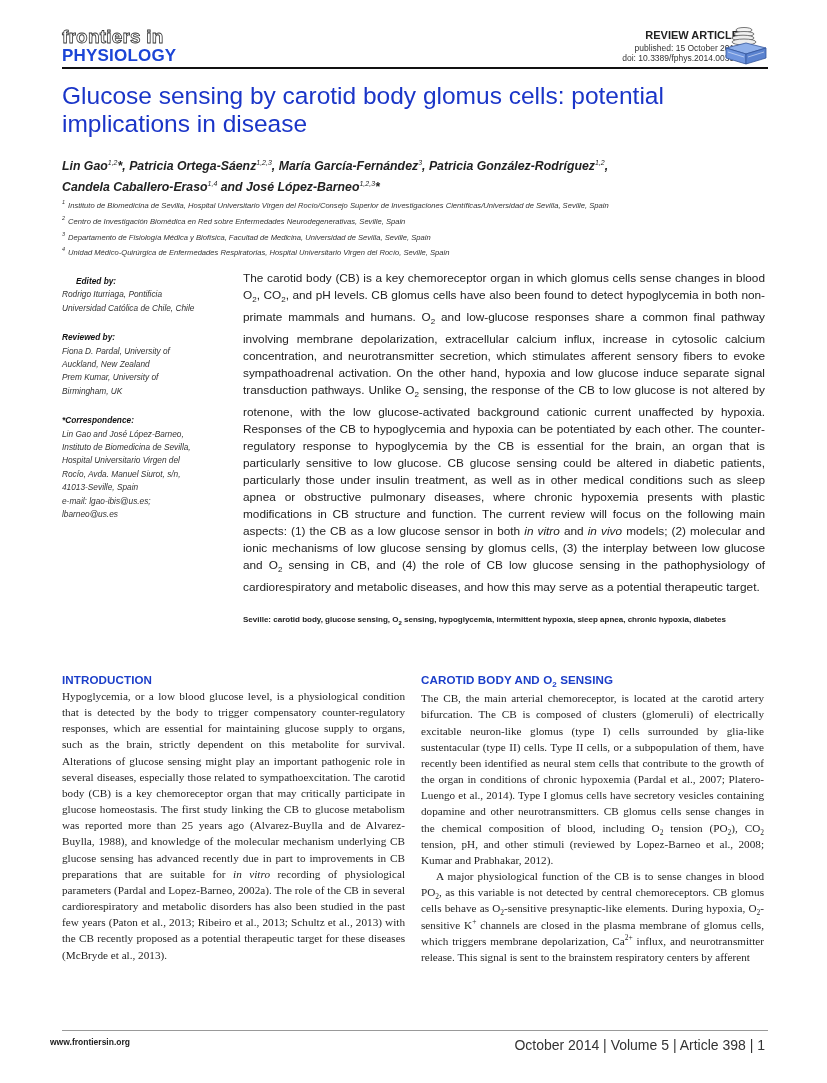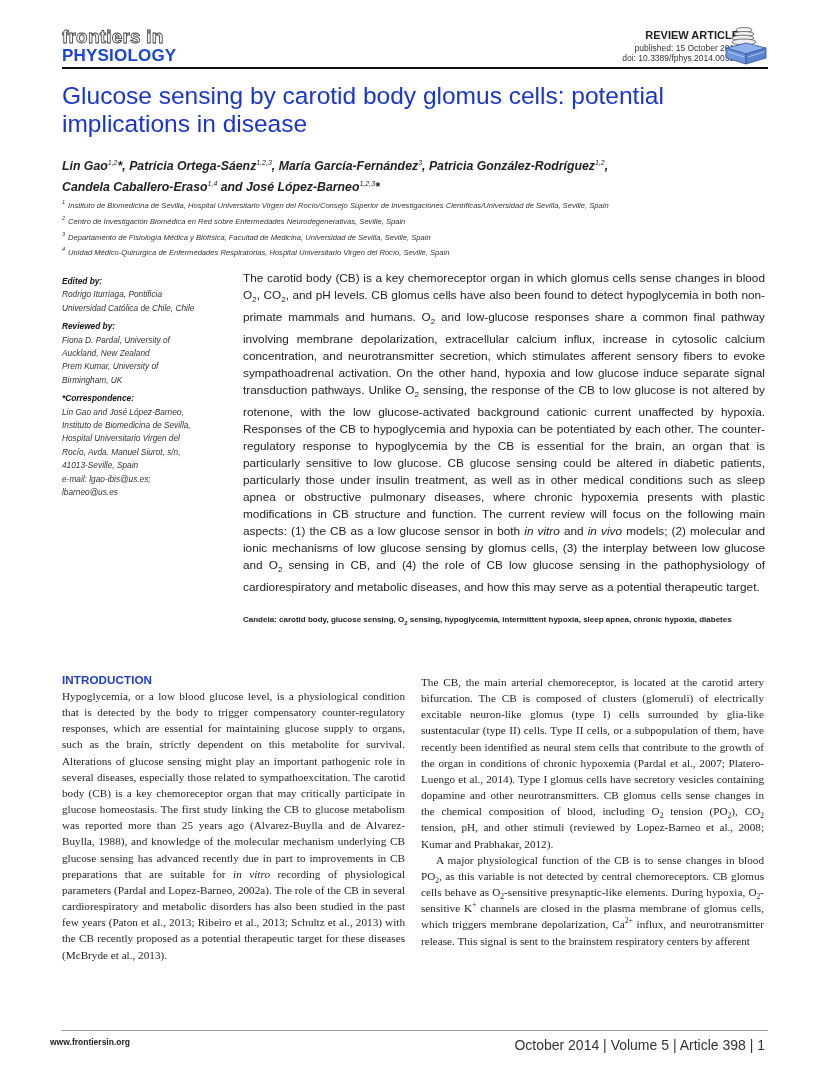--- a/index.html
+++ b/index.html
@@ -20,22 +20,22 @@
 
   
   .title { left: 62px; top: 82px; width: 700px; font-size: 24.5px; line-height: 28px; color: #1a35c8; font-weight: normal; }
   .authors { left: 62px; top: 154px; width: 700px; font-size: 12.3px; line-height: 17px; font-style: italic; font-weight: bold; color: #222; }
   .authors sup { font-size: 7px; font-weight: normal; }
   .affils { left: 62px; top: 196px; width: 710px; font-size: 7.6px; line-height: 13.3px; font-style: italic; color: #333; }
   .affils sup { font-size: 5.5px; margin-right: 3px; }
 
   
   .side { left: 62px; top: 275px; width: 175px; font-size: 8.3px; line-height: 13.4px; font-style: italic; color: #333; }
-  .side .h { font-weight: bold; color: #111; margin-top: 5px; }
-  .side .h:first-child { margin-top: 0; }
+  .side .h { font-weight: bold; color: #111; margin-top: 16px; }
+  .side .h:first-child { margin-top: 0; margin-left: 14px; }
 
   
   .abstract { left: 243px; top: 270px; width: 522px; font-size: 11.8px; line-height: 16.9px; text-align: justify; color: #222; }
   .abstract sub { font-size: 8px; }
   .keywords { left: 243px; top: 613px; width: 522px; font-size: 8px; line-height: 13px; font-weight: bold; color: #222; text-align: justify; }
 
   
   .sec-h { font-size: 11.6px; font-weight: bold; color: #1b3ec9; letter-spacing: 0.1px; }
   .sec-h sub { font-size: 8px; }
   .col { width: 343px; font-size: 11.2px; line-height: 16.15px; text-align: justify; color: #1f1f1f; }
@@ -105,27 +105,28 @@
   <div>Instituto de Biomedicina de Sevilla,</div>
   <div>Hospital Universitario Virgen del</div>
   <div>Rocío, Avda. Manuel Siurot, s/n,</div>
   <div>41013-Seville, Spain</div>
   <div>e-mail: lgao-ibis@us.es;</div>
   <div>lbarneo@us.es</div>
 </div>
 
 <div class="abs abstract sans"><span>The carotid body (CB) is a key chemoreceptor organ in which glomus cells sense changes in blood O</span><sub>2</sub><span>, CO</span><sub>2</sub><span>, and pH levels. CB glomus cells have also been found to detect hypoglycemia in both non-primate mammals and humans. O</span><sub>2</sub><span> and low-glucose responses share a common final pathway involving membrane depolarization, extracellular calcium influx, increase in cytosolic calcium concentration, and neurotransmitter secretion, which stimulates afferent sensory fibers to evoke sympathoadrenal activation. On the other hand, hypoxia and low glucose induce separate signal transduction pathways. Unlike O</span><sub>2</sub><span> sensing, the response of the CB to low glucose is not altered by rotenone, with the low glucose-activated background cationic current unaffected by hypoxia. Responses of the CB to hypoglycemia and hypoxia can be potentiated by each other. The counter-regulatory response to hypoglycemia by the CB is essential for the brain, an organ that is particularly sensitive to low glucose. CB glucose sensing could be altered in diabetic patients, particularly those under insulin treatment, as well as in other medical conditions such as sleep apnea or obstructive pulmonary diseases, where chronic hypoxemia presents with plastic modifications in CB structure and function. The current review will focus on the following main aspects: (1) the CB as a low glucose sensor in both </span><i>in vitro</i><span> and </span><i>in vivo</i><span> models; (2) molecular and ionic mechanisms of low glucose sensing by glomus cells, (3) the interplay between low glucose and O</span><sub>2</sub><span> sensing in CB, and (4) the role of CB low glucose sensing in the pathophysiology of cardiorespiratory and metabolic diseases, and how this may serve as a potential therapeutic target.</span></div>
 
-<div class="abs keywords sans"><span>Candela:</span><span> carotid body, glucose sensing, O</span><sub style="font-size:6px">2</sub><span> sensing, hypoglycemia, intermittent hypoxia, sleep apnea, chronic hypoxia, diabetes</span></div>
+<div class="abs keywords sans"><span>Seville:</span><span> carotid body, glucose sensing, O</span><sub style="font-size:6px">2</sub><span> sensing, hypoglycemia, intermittent hypoxia, sleep apnea, chronic hypoxia, diabetes</span></div>
 
 <div class="abs" style="left:62px; top:673px;">
   <div class="sec-h sans">INTRODUCTION</div>
   <div class="col serif" style="margin-top:2px;"><span>Hypoglycemia, or a low blood glucose level, is a physiological condition that is detected by the body to trigger compensatory counter-regulatory responses, which are essential for maintaining glucose supply to organs, such as the brain, strictly dependent on this metabolite for survival. Alterations of glucose sensing might play an important pathogenic role in several diseases, especially those related to sympathoexcitation. The carotid body (CB) is a key chemoreceptor organ that may critically participate in glucose homeostasis. The first study linking the CB to glucose metabolism was reported more than 25 years ago (Alvarez-Buylla and de Alvarez-Buylla, 1988), and knowledge of the molecular mechanism underlying CB glucose sensing has advanced recently due in part to improvements in CB preparations that are suitable for </span><i>in vitro</i><span> recording of physiological parameters (Pardal and Lopez-Barneo, 2002a). The role of the CB in several cardiorespiratory and metabolic disorders has also been studied in the past few years (Paton et al., 2013; Ribeiro et al., 2013; Schultz et al., 2013) with the CB recently proposed as a potential therapeutic target for these diseases (McBryde et al., 2013).</span></div>
 </div>
 
 <div class="abs" style="left:421px; top:673px;">
+  <div class="sec-h sans"><span>CAROTID BODY AND O</span><sub>2</sub><span> SENSING</span></div>
   <div class="col serif" style="margin-top:1px;"><span>The CB, the main arterial chemoreceptor, is located at the carotid artery bifurcation. The CB is composed of clusters (glomeruli) of electrically excitable neuron-like glomus (type I) cells surrounded by glia-like sustentacular (type II) cells. Type II cells, or a subpopulation of them, have recently been identified as neural stem cells that contribute to the growth of the organ in conditions of chronic hypoxemia (Pardal et al., 2007; Platero-Luengo et al., 2014). Type I glomus cells have secretory vesicles containing dopamine and other neurotransmitters. CB glomus cells sense changes in the chemical composition of blood, including O</span><sub>2</sub><span> tension (PO</span><sub>2</sub><span>), CO</span><sub>2</sub><span> tension, pH, and other stimuli (reviewed by Lopez-Barneo et al., 2008; Kumar and Prabhakar, 2012).</span></div>
   <div class="col serif indent"><span>A major physiological function of the CB is to sense changes in blood PO</span><sub>2</sub><span>, as this variable is not detected by central chemoreceptors. CB glomus cells behave as O</span><sub>2</sub><span>-sensitive presynaptic-like elements. During hypoxia, O</span><sub>2</sub><span>-sensitive K</span><sup>+</sup><span> channels are closed in the plasma membrane of glomus cells, which triggers membrane depolarization, Ca</span><sup>2+</sup><span> influx, and neurotransmitter release. This signal is sent to the brainstem respiratory centers by afferent</span></div>
 </div>
 
 <div class="abs footer-rule"></div>
 <div class="abs footer-left sans">www.frontiersin.org</div>
 <div class="abs footer-right sans">October 2014 | Volume 5 | Article 398 | 1</div>
 
 </body></html>

